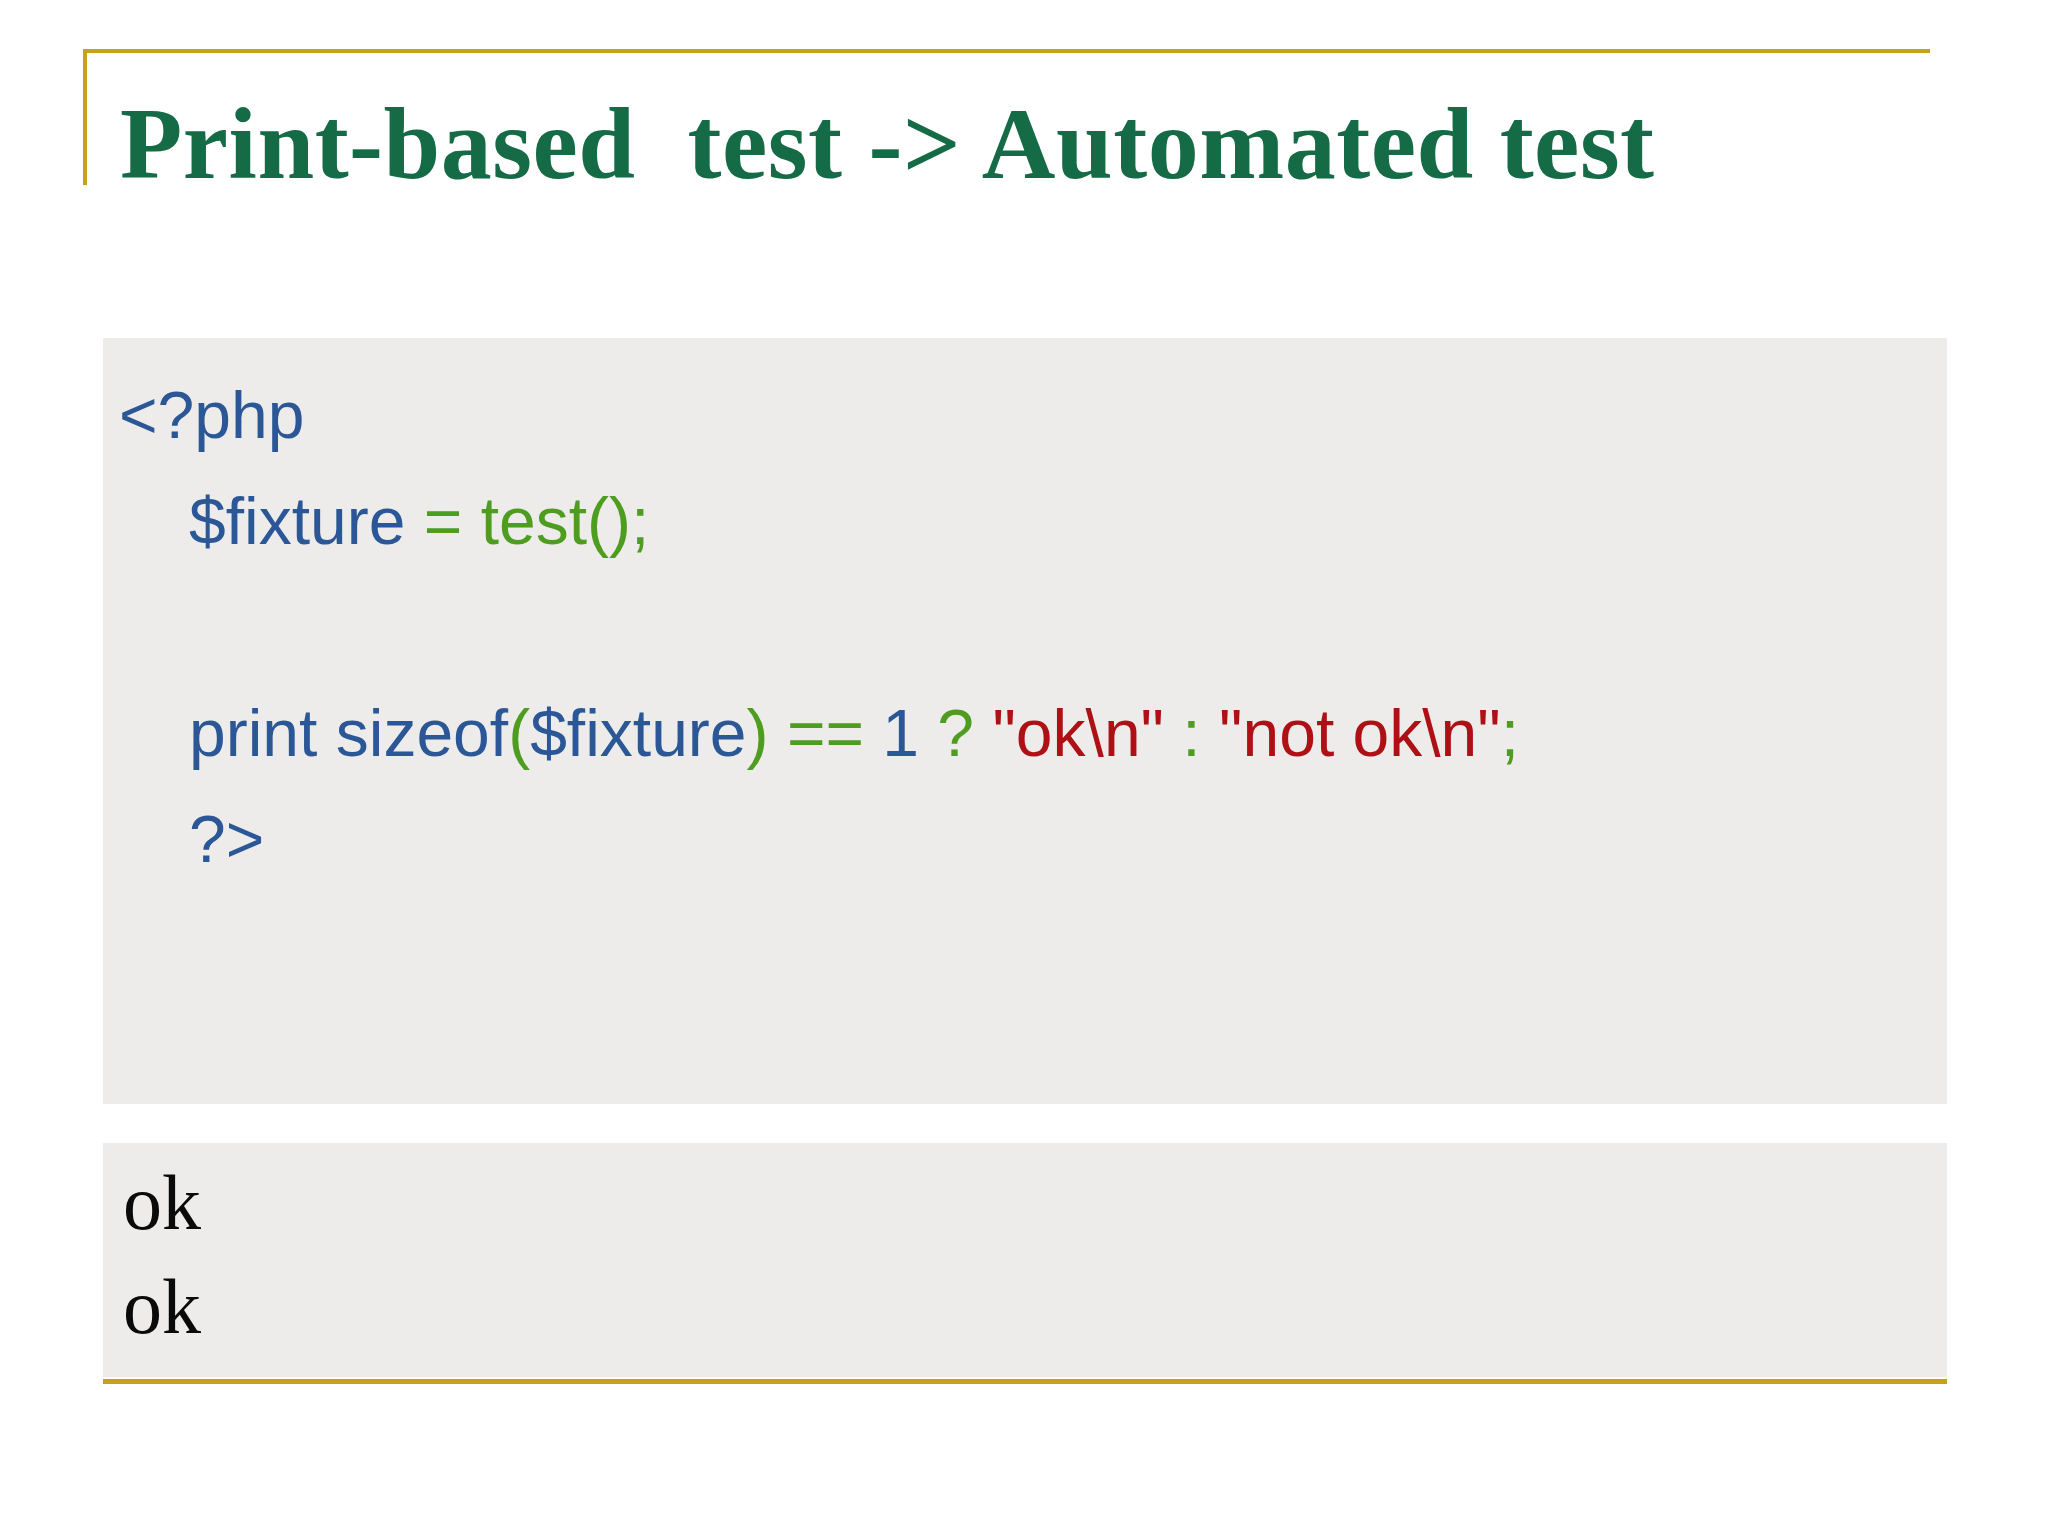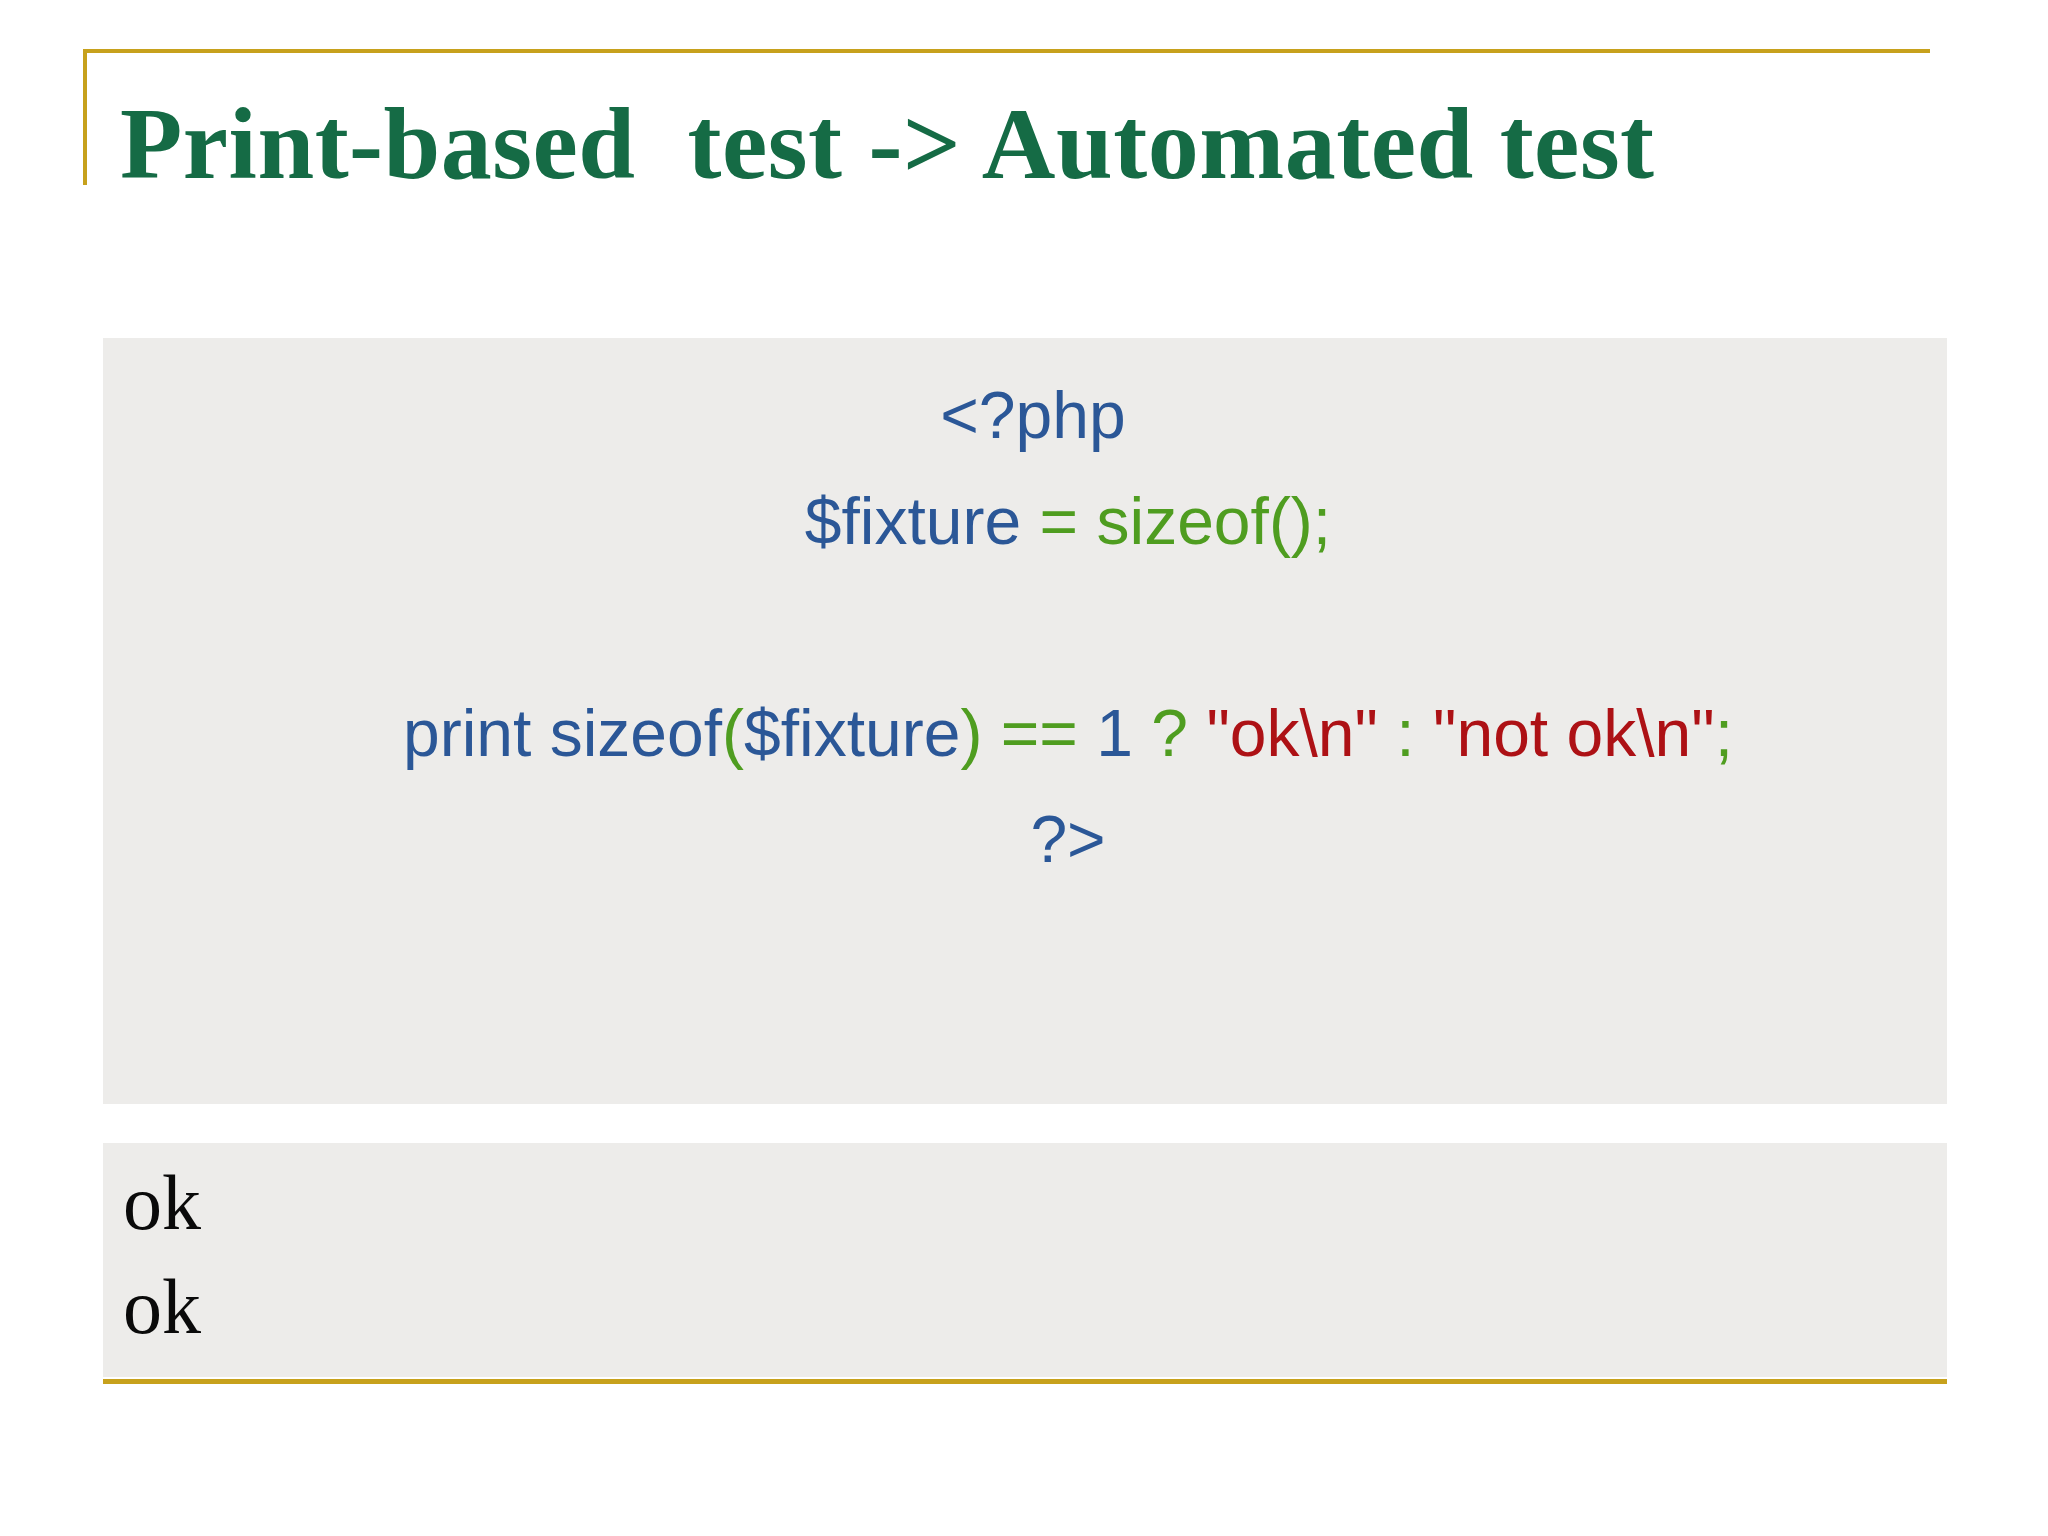--- a/index.html
+++ b/index.html
@@ -52,21 +52,20 @@
     box-sizing: border-box;
     background: var(--block-bg);
     padding: 24px 0 0 16px;
     font-family: "Liberation Sans", sans-serif;
     font-size: 66px;
     line-height: 106px;
   }
   .code-line {
     white-space: pre;
     min-height: 106px;
-    text-align: center;
   }
   .code-line.indent { padding-left: 70px; }
   .tok-blue  { color: var(--code-blue); }
   .tok-green { color: var(--code-green); }
   .tok-red   { color: var(--code-red); }
   .output-block {
     position: absolute;
     left: 103px; top: 1143px;
     width: 1844px; height: 234px;
     box-sizing: border-box;
@@ -88,21 +87,21 @@
 </head>
 <body style="--title-green: #156b45; --code-blue: #2b5797; --code-green: #4f9d20; --code-red: #ad1115; --accent-gold: #c7a11c; --block-bg: #edecea; --output-text: #0a0a0a;">
 
 <div class="top-rule"></div>
 <div class="left-rule"></div>
 
 <h1 class="slide-title">Print-based  test -&gt; Automated test</h1>
 
 <div class="code-block" id="code-block">
     <div class="code-line"><span class="tok-blue">&lt;?php</span></div>
-    <div class="code-line indent"><span class="tok-blue">$fixture </span><span class="tok-green">= sizeof();</span></div>
+    <div class="code-line indent"><span class="tok-blue">$fixture </span><span class="tok-green">= test();</span></div>
     <div class="code-line indent">&nbsp;</div>
     <div class="code-line indent"><span class="tok-blue">print sizeof</span><span class="tok-green">(</span><span class="tok-blue">$fixture</span><span class="tok-green">) == </span><span class="tok-blue">1</span><span class="tok-green"> ? </span><span class="tok-red">"ok\n"</span><span class="tok-green"> : </span><span class="tok-red">"not ok\n"</span><span class="tok-green">;</span></div>
     <div class="code-line indent"><span class="tok-blue">?&gt;</span></div>
   </div>
 
 <div class="output-block" id="output-block">
     <div class="output-line">ok</div>
     <div class="output-line">ok</div>
   </div>
 

